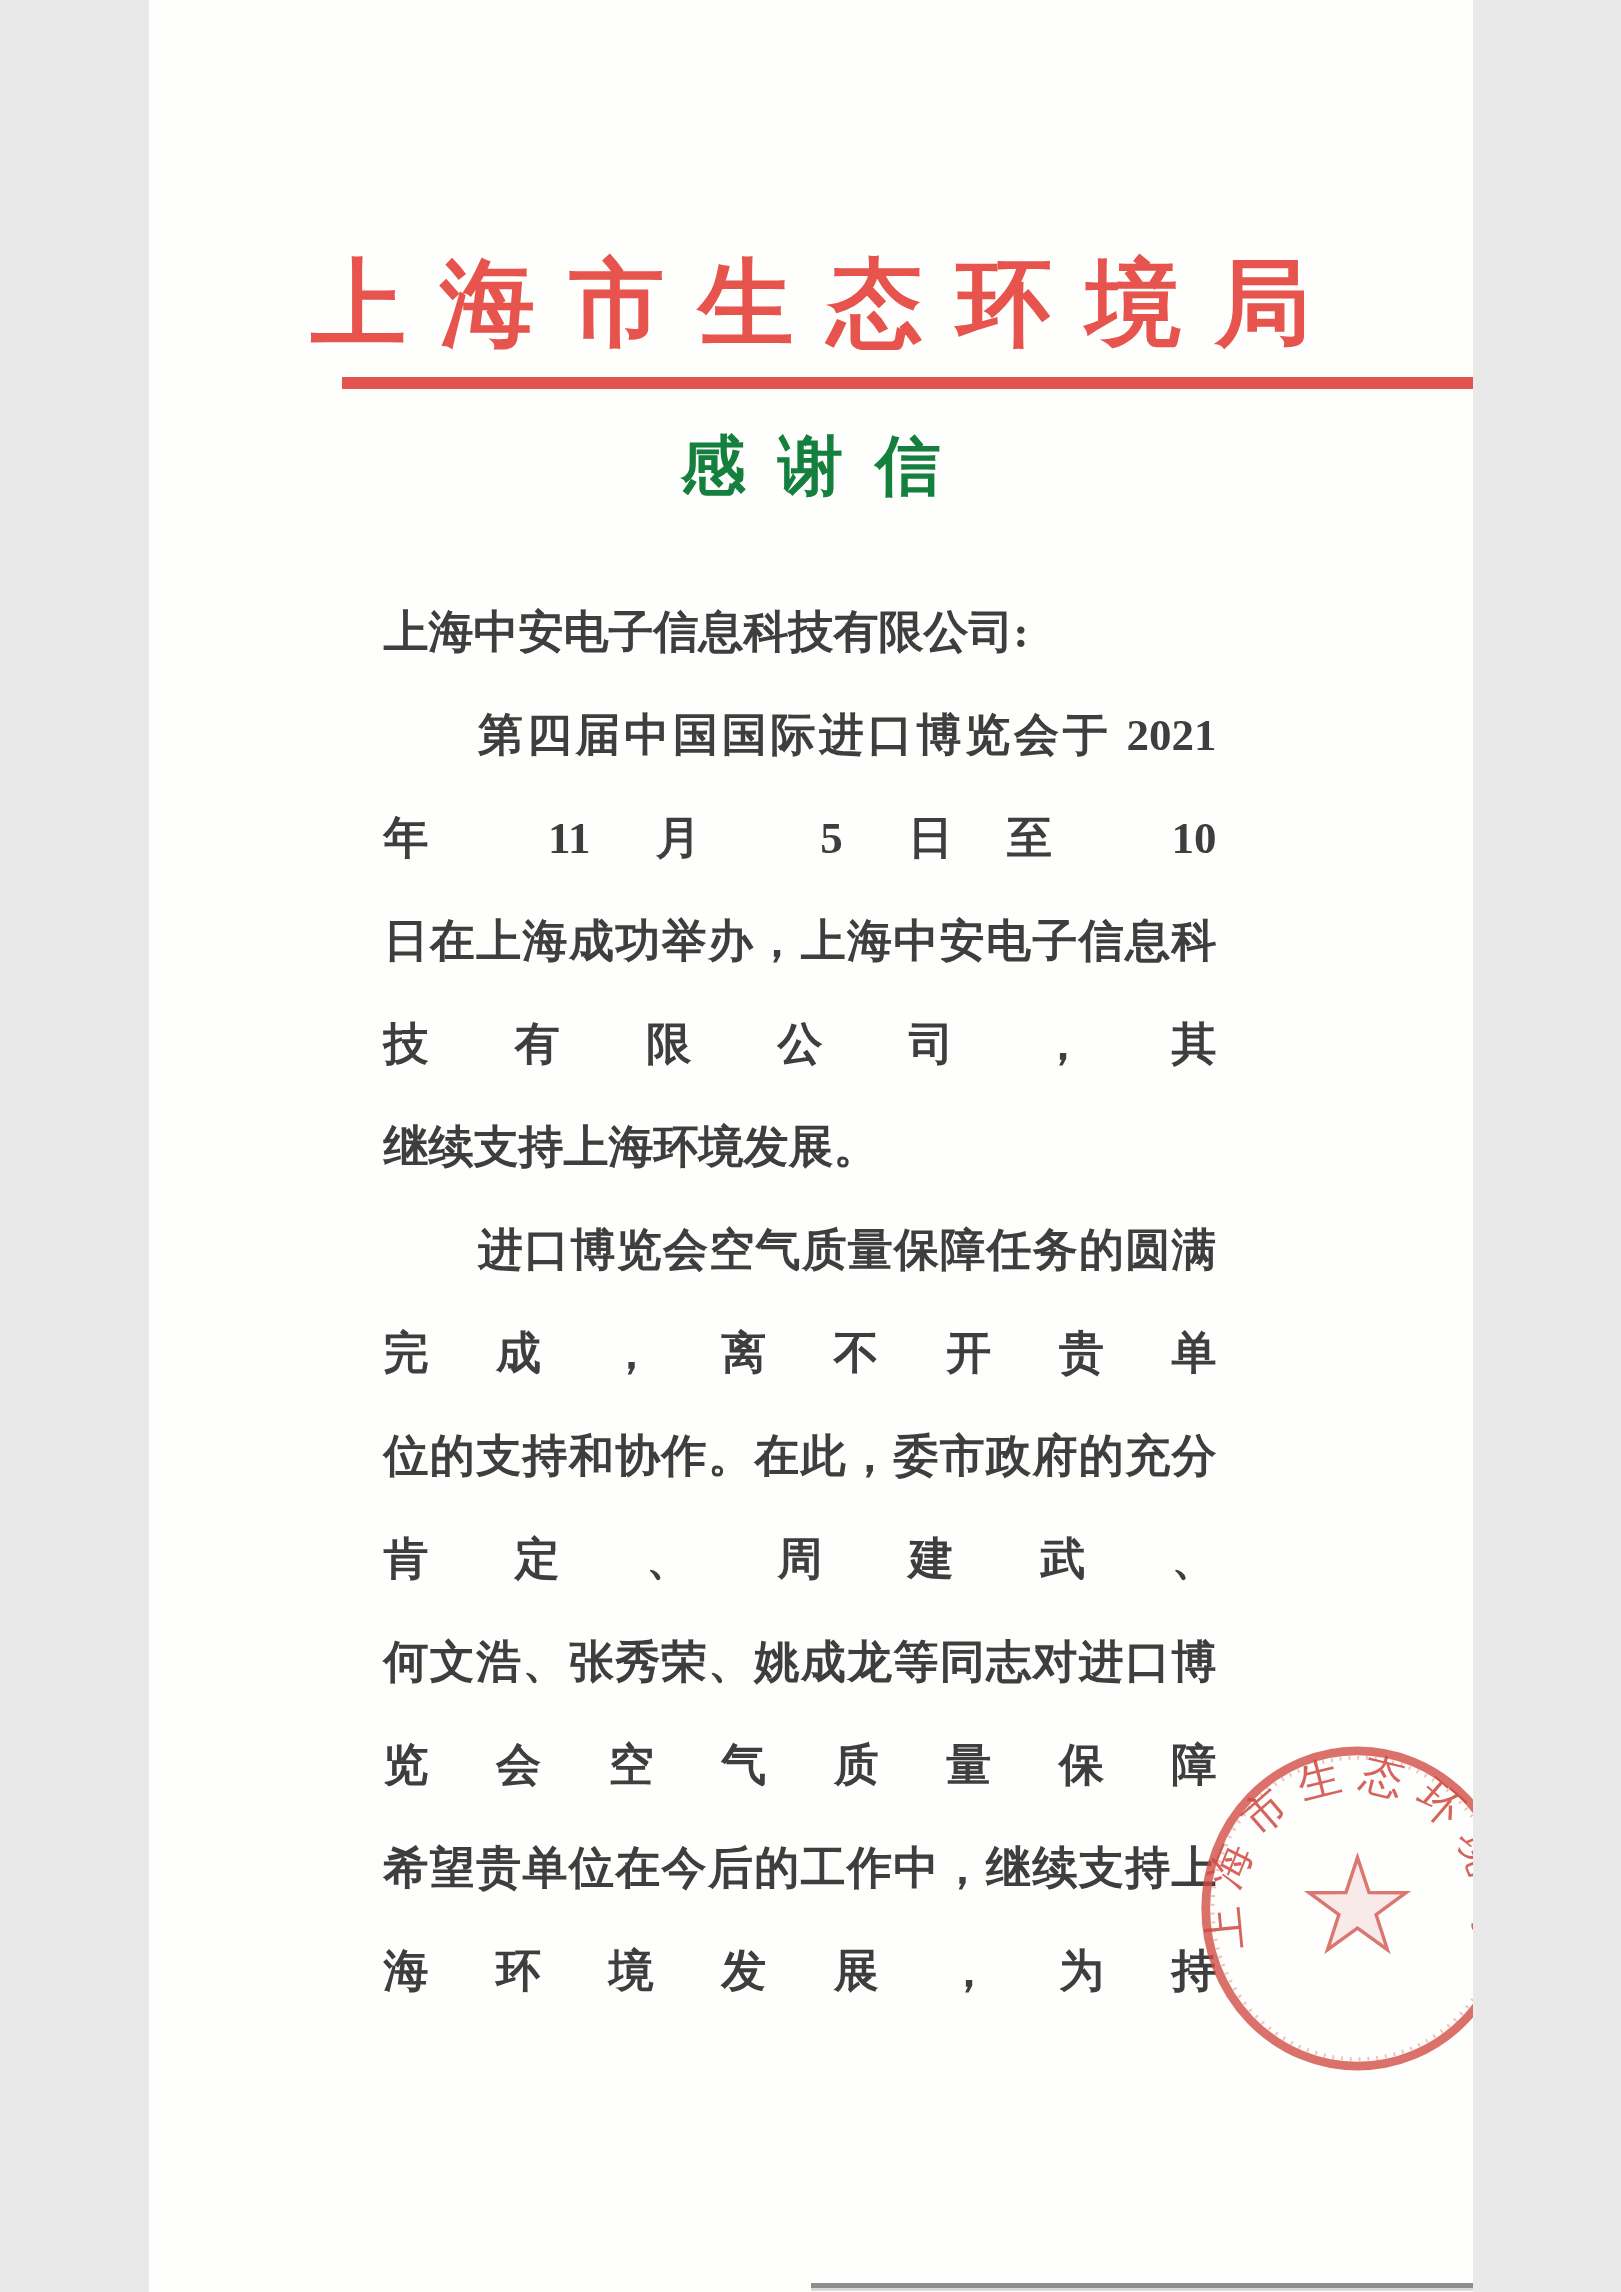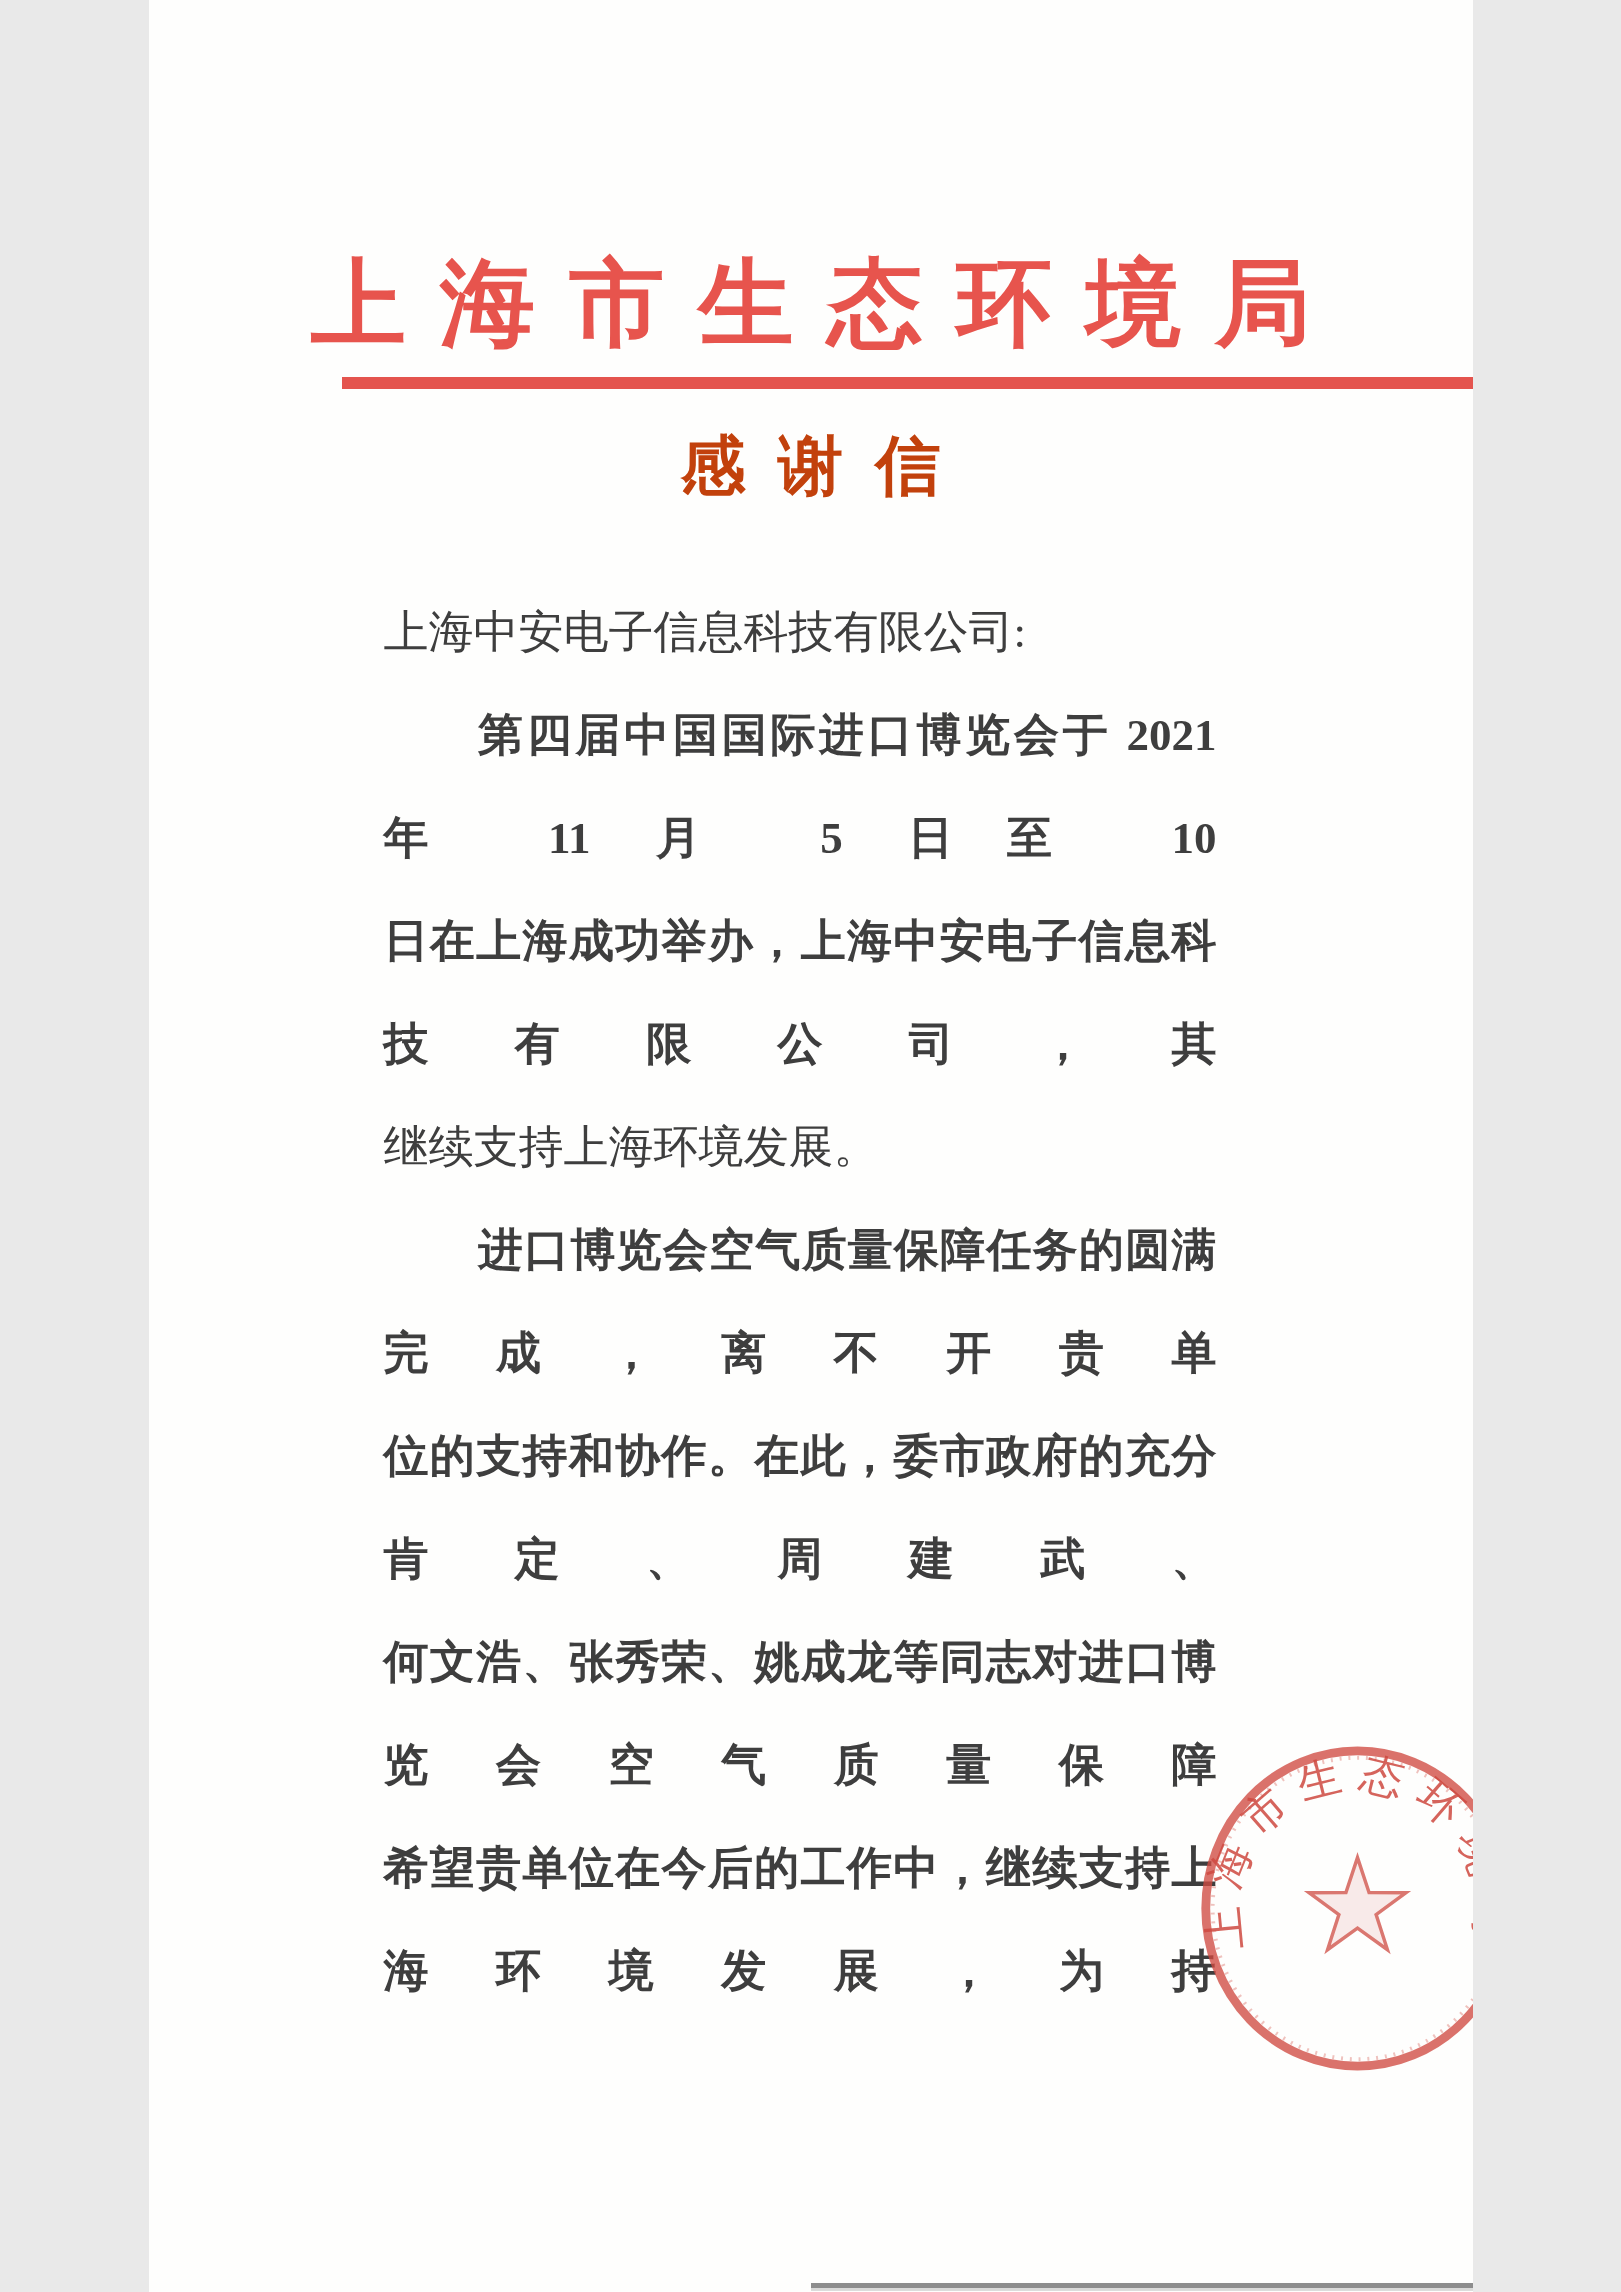--- a/index.html
+++ b/index.html
@@ -35,38 +35,38 @@
   }
 
   .doc-title {
     margin-top: 43px;
     text-align: center;
     font-size: 65px;
     line-height: 1.05;
     font-weight: 600;
     letter-spacing: 0.5em;
     text-indent: 0.5em;
-    color: #c2410c;
+    color: #15803d;
     white-space: nowrap;
   }
 
   .letter {
     margin-top: 80px;
     padding: 0 256px 0 235px;
     font-size: 45px;
     line-height: 103px;
   }
   .letter .line { min-height: 103px; }
   .letter .full {
     text-align: justify;
     text-align-last: justify;
     font-weight: bold;
   }
   .letter .indent { text-indent: 2.1em; }
-  .letter .end { text-align: center; text-align-last: left; }
+  .letter .end { text-align: center; text-align-last: left; font-weight: bold; }
 
   
   .seal {
     position: absolute;
     left: 1046px;
     top: 1746px;
     width: 325px;
     height: 325px;
     pointer-events: none;
   }

